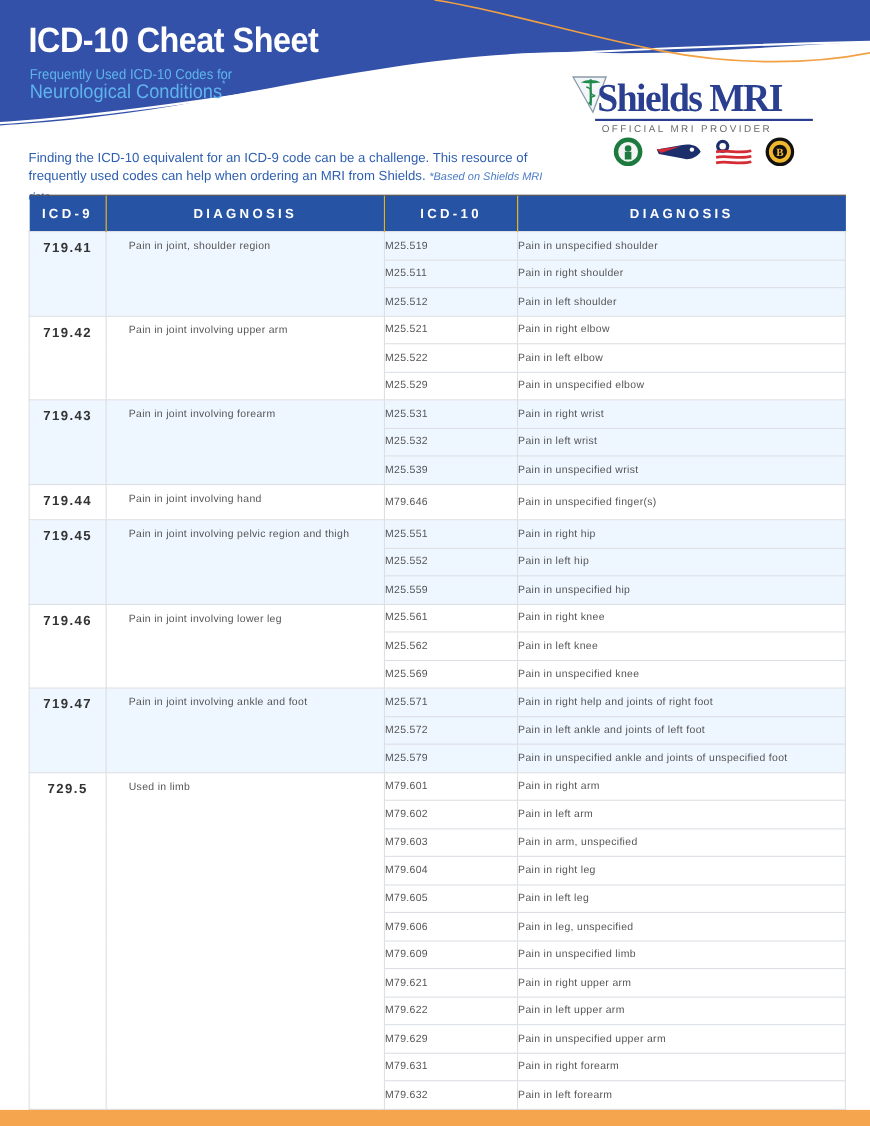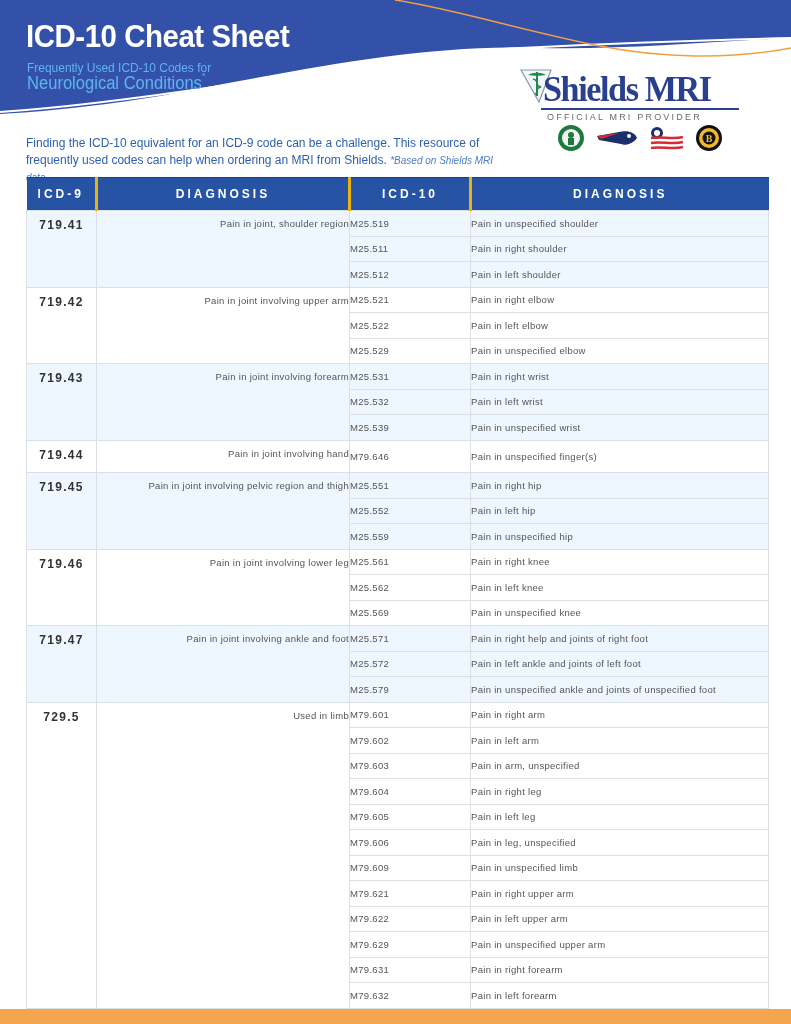--- a/index.html
+++ b/index.html
@@ -46,33 +46,33 @@
   }
   .intro .note { font-style: italic; font-size: 10px; color: #4a7cc8; }
 
   table.codes {
     position: absolute; left: 26px; top: 177px; width: 742px;
     border-collapse: collapse; table-layout: fixed;
     font-family: "Liberation Sans", sans-serif;
   }
   table.codes th {
     background: #2753a5; color: #ffffff; font-weight: bold; font-size: 12px;
-    letter-spacing: 3px; height: 32px; padding: 0; border-left: 3px solid #eab308;
+    letter-spacing: 3px; height: 32px; padding: 0; border-left: 1px solid #eab308;
     border-top: 1px solid #3c3c3c;
   }
   table.codes th:first-child { border-left: none; }
   table.codes td {
     font-size: 9.5px; color: #555; height: 24.5px; padding: 0;
     border: 1px solid #dcdfe4; letter-spacing: 0.3px;
   }
   table.codes td.icd9 {
     vertical-align: top; text-align: center; font-weight: bold; color: #333;
     font-size: 12px; letter-spacing: 1.3px; padding-top: 7px;
   }
-  table.codes td.diag9 { vertical-align: top; padding-left: 20px; padding-top: 7px; text-align: right; }
+  table.codes td.diag9 { vertical-align: top; padding-left: 20px; padding-top: 7px; }
   table.codes td.icd10 { }
   table.codes td.diag10 { text-align: left; }
   tr.shade td { background: #eef6ff; }
 
   .footer-bar { position: absolute; left: 0; top: 1009px; width: 791px; height: 15px; background: #f5a54e; }
 </style>
 </head>
 <body>
 
 <div class="header-band">

